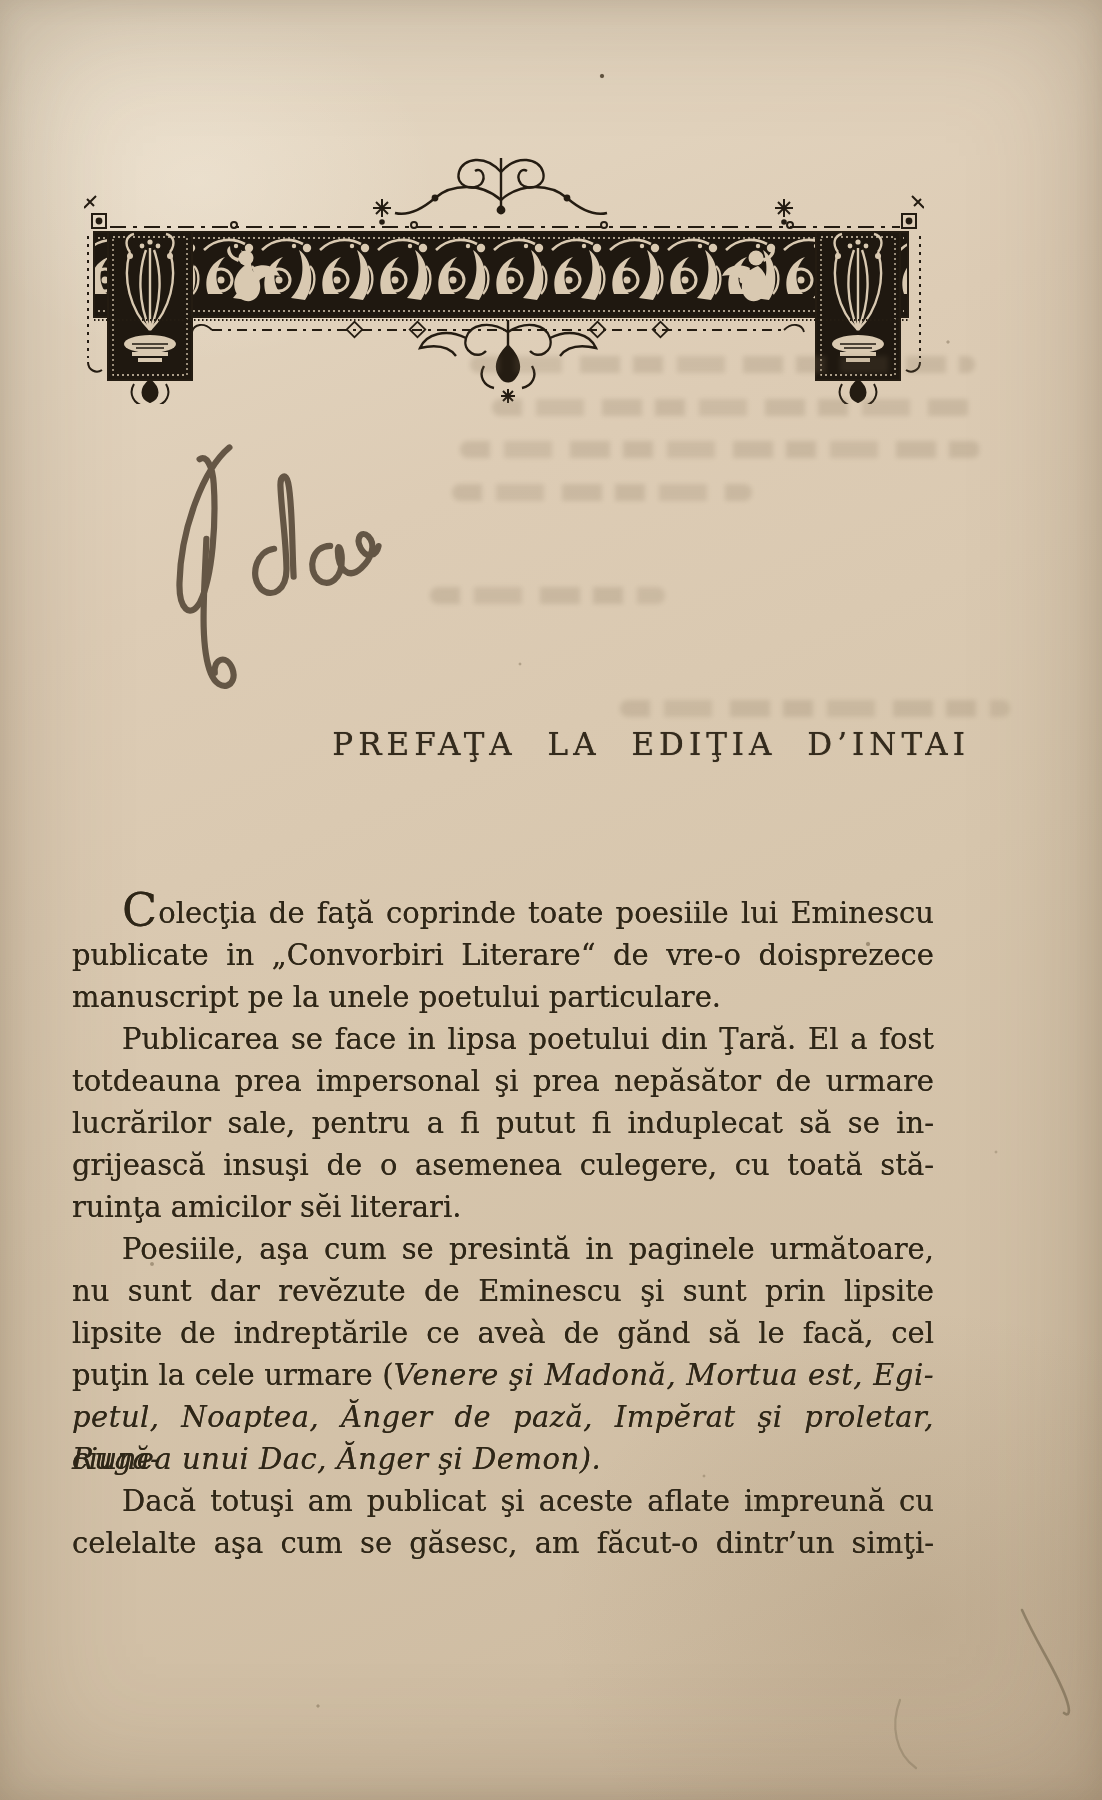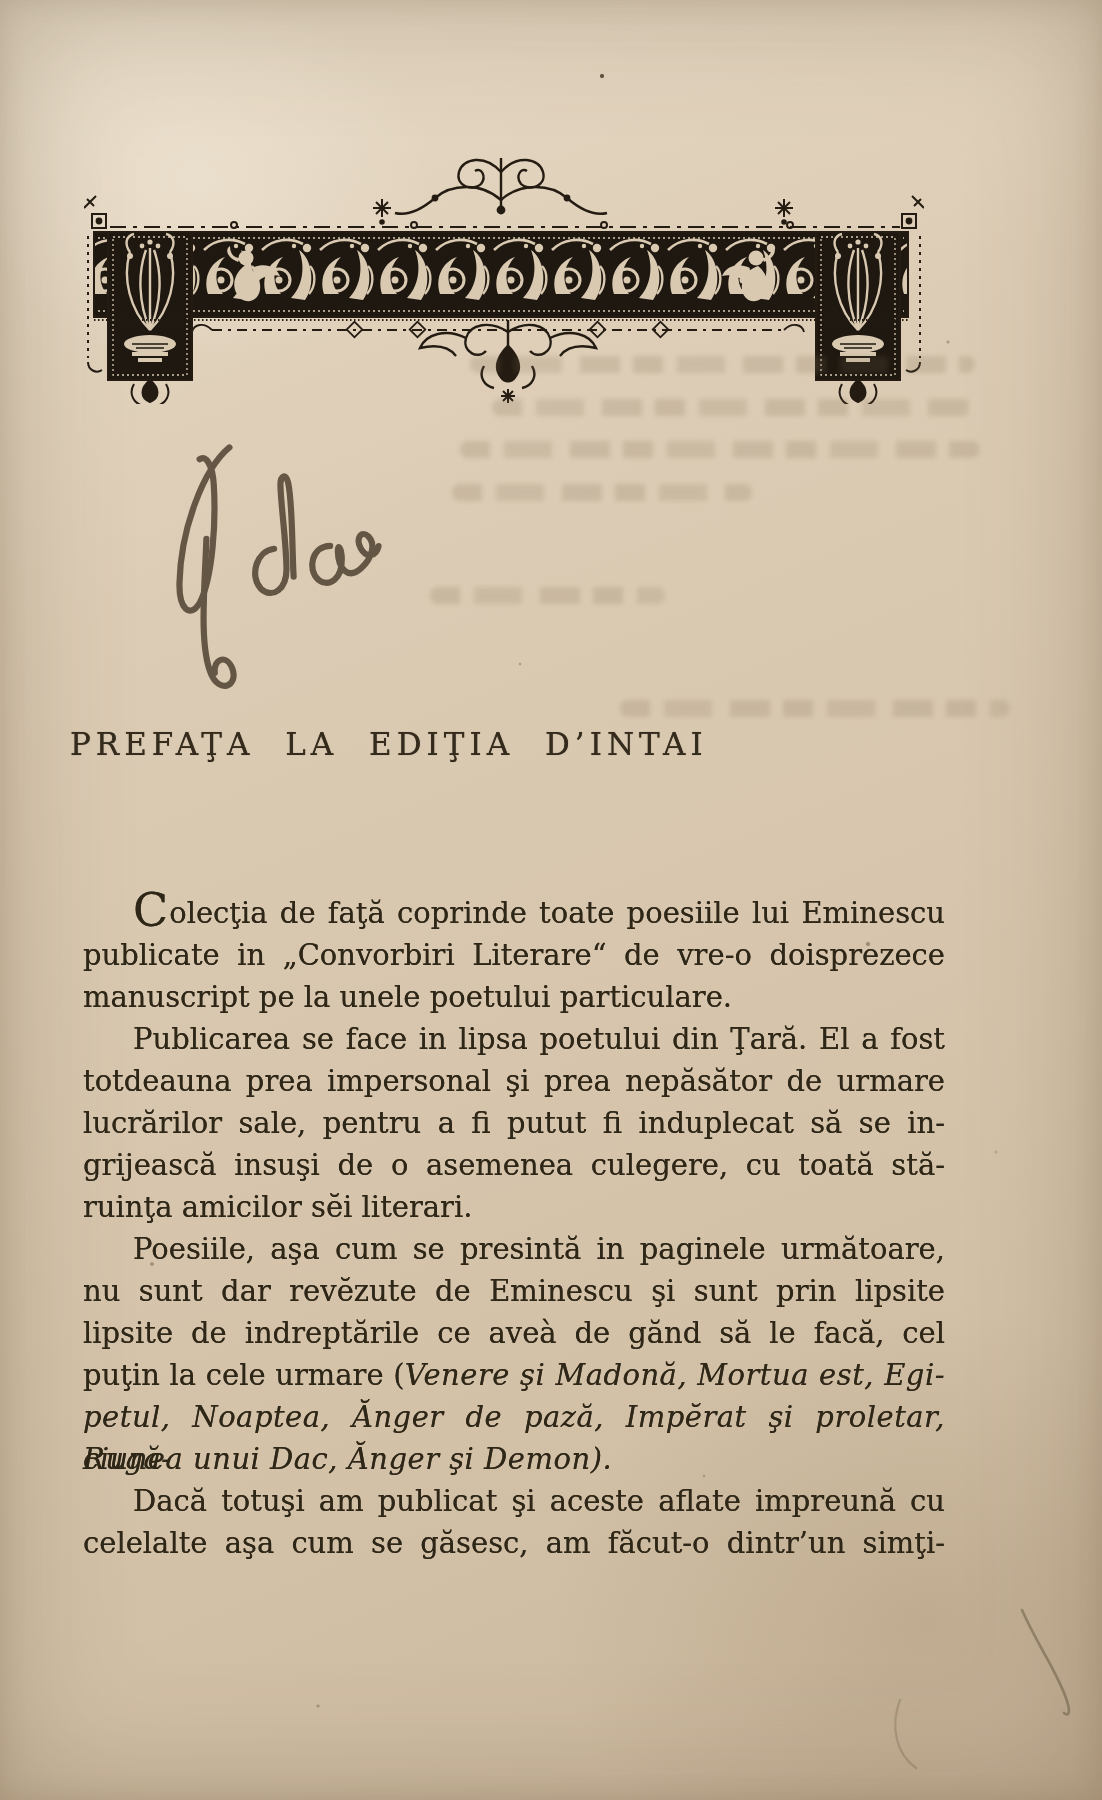--- a/index.html
+++ b/index.html
@@ -21,26 +21,26 @@
       radial-gradient(circle at 996px 1152px, rgba(70,55,30,.22) 0 1px, transparent 1.8px),
       radial-gradient(ellipse 340px 260px at 18% 10%, rgba(255,249,238,.28), transparent 70%),
       radial-gradient(ellipse 520px 430px at 84% 90%, rgba(115,92,58,.16), transparent 72%),
       linear-gradient(158deg,#e7dbc7 0%,#ddccb5 30%,#d7c6ad 55%,#cfbda3 85%,#c9b59b 100%);
     box-shadow: inset 0 0 130px rgba(90,68,42,.30), inset 0 0 28px rgba(90,68,42,.14);
   }
   .headpiece{position:absolute;left:84px;top:152px;}
   .inscription{position:absolute;left:140px;top:420px;}
   .title{
     position:absolute;left:70px;top:726px;width:900px;margin:0;
-    text-align:left;font-weight:normal;
+    text-align:right;font-weight:normal;
     font-size:31px;letter-spacing:5px;word-spacing:16px;
     color:#342b1d;text-shadow:0 0 .7px rgba(52,43,29,.85);
   }
   .bodytext{
-    position:absolute;left:83px;top:892px;width:862px;
+    position:absolute;left:72px;top:892px;width:862px;
     font-size:29px;color:#2e2617;
     text-shadow:0 0 .6px rgba(46,38,23,.8);
   }
   .line{
     height:42px;line-height:42px;
     text-align:justify;text-align-last:justify;text-justify:inter-word;
     white-space:normal;
   }
   .line.last{text-align-last:left;}
   .line.indent{text-indent:50px;}

